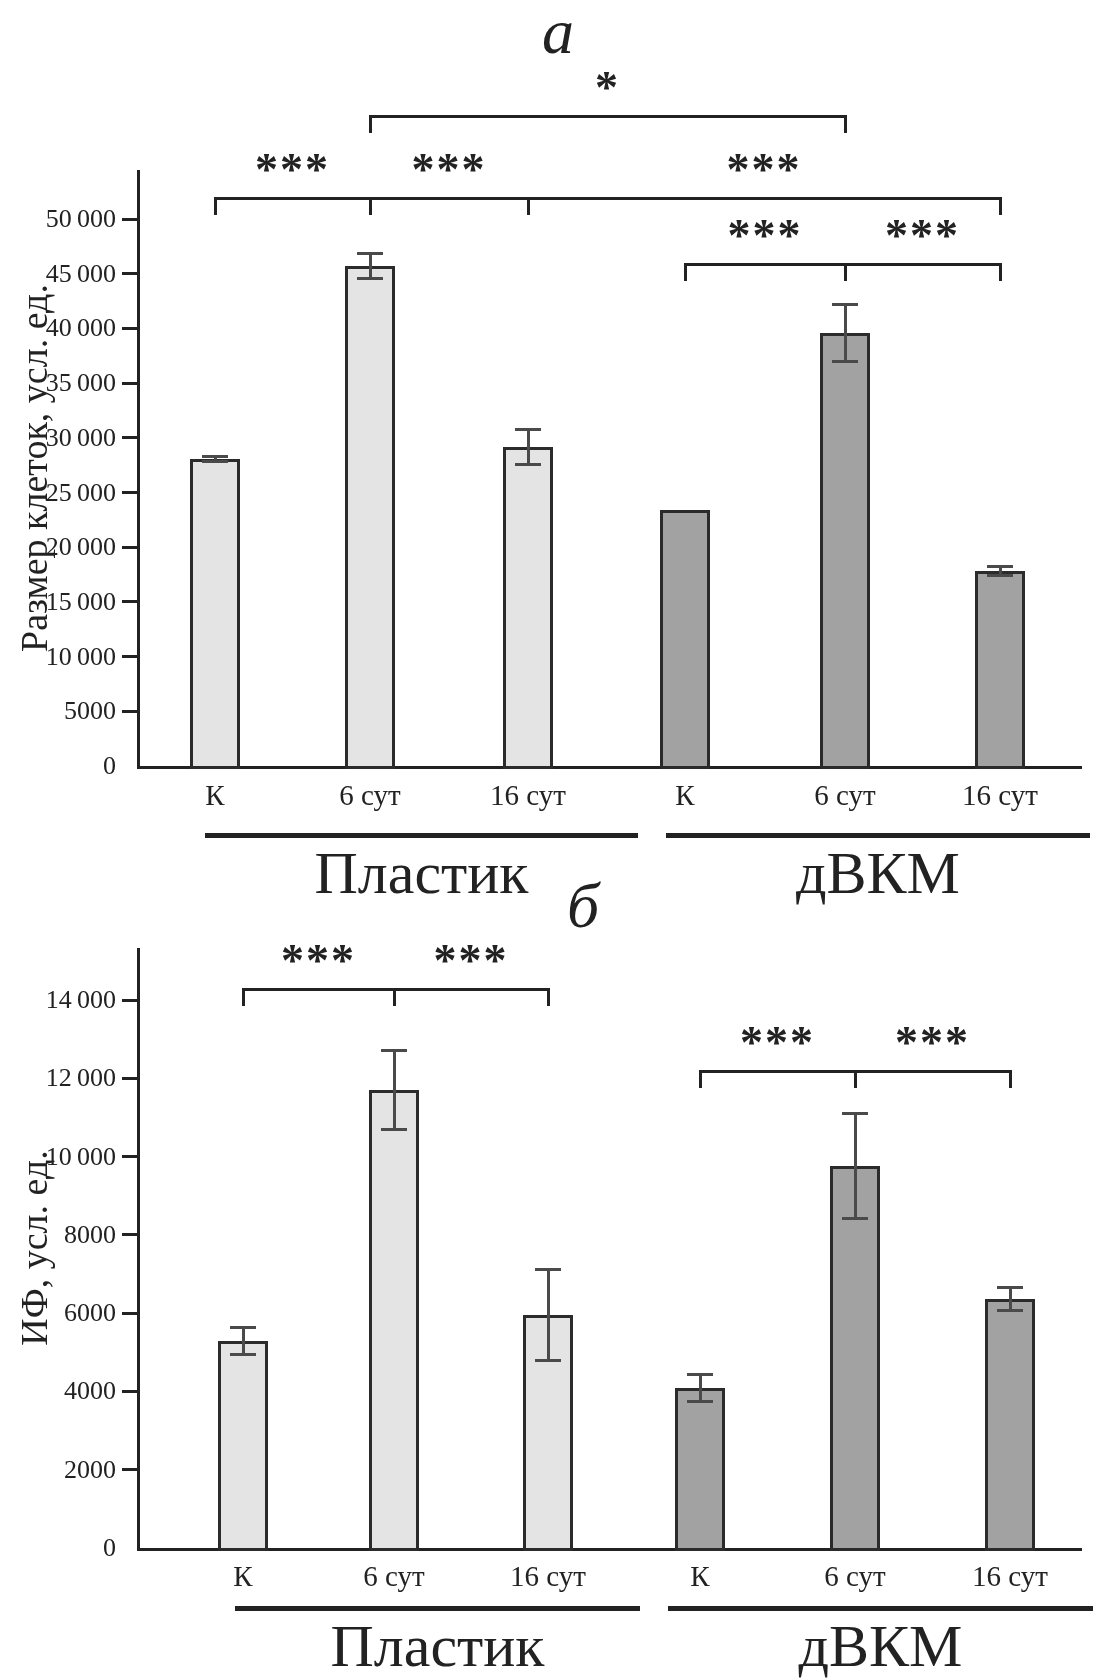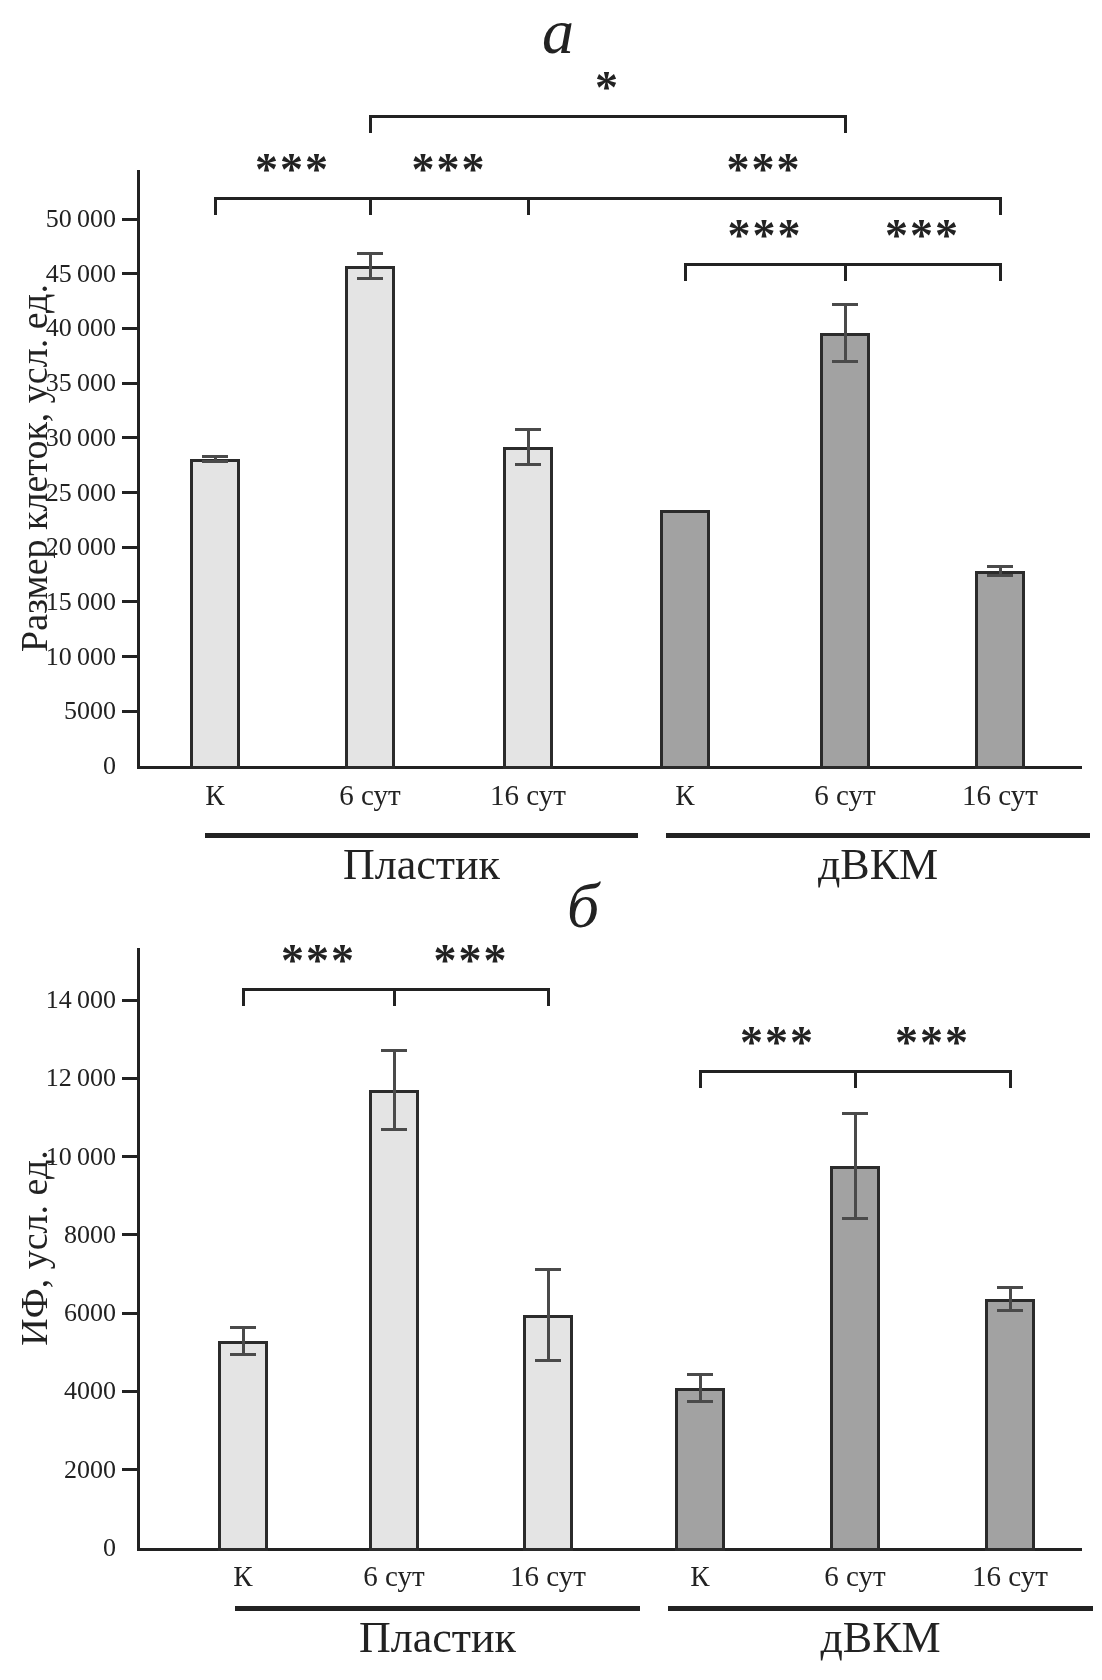--- a/index.html
+++ b/index.html
@@ -6,21 +6,21 @@
   body{width:1102px;height:1680px;position:relative;overflow:hidden;
        font-family:"Liberation Serif","DejaVu Serif",serif;color:#222;}
   #fig{position:absolute;left:0;top:0;width:1102px;height:1680px;background:#fff;}
   .abs{position:absolute;}
   .t{position:absolute;line-height:1;white-space:nowrap;}
   .center{transform:translateX(-50%);}
   .panel-title{font-style:italic;font-size:64px;}
   .ylab{font-size:38px;transform:translate(-50%,-50%) rotate(-90deg);}
   .ytick-label{font-size:26px;text-align:right;}
   .xcat{font-size:29px;}
-  .grp{font-size:44px;}
+  .grp{font-size:60px;}
   .stars{font-size:46px;font-weight:600;letter-spacing:2px;}
 </style>
 </head>
 <body>
 
 <div id="fig">
     <div class="t panel-title center" style="left: 558px; top: 0px;">а</div>
     <div class="t ylab" style="left: 34px; top: 468px;">Размер клеток, усл. ед.</div>
     <div class="abs" style="left: 137px; top: 170px; width: 3px; height: 599px; background: rgb(34, 34, 34);"></div>
     <div class="abs" style="left: 137px; top: 766px; width: 945px; height: 3px; background: rgb(34, 34, 34);"></div>

